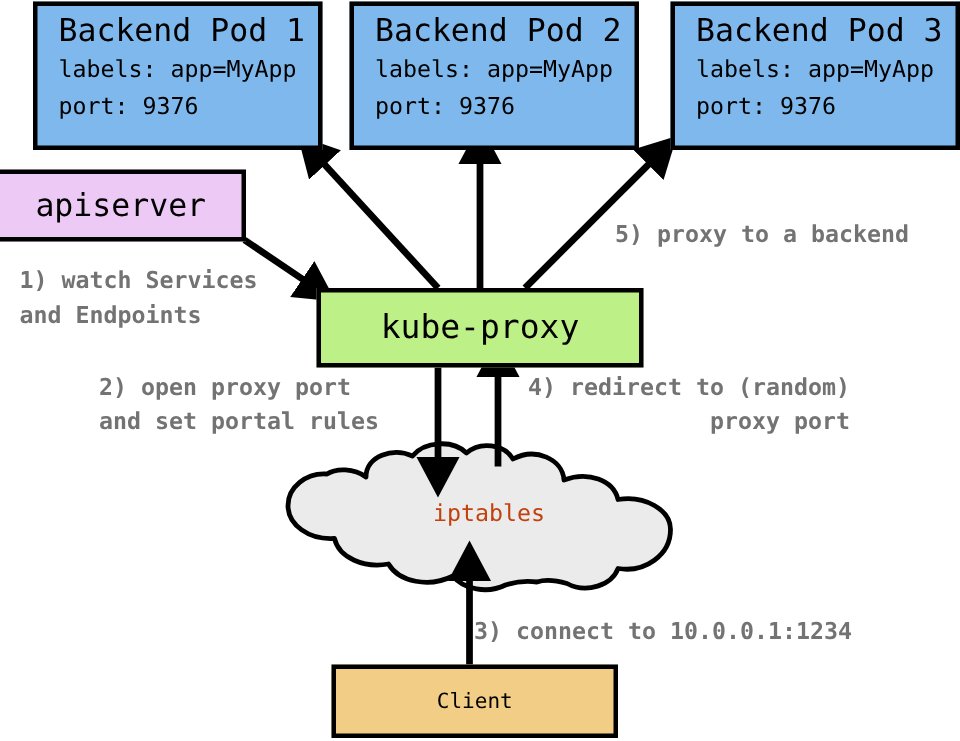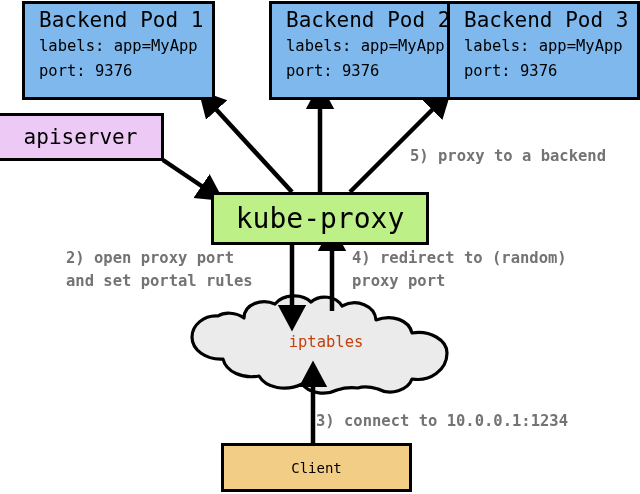--- a/index.html
+++ b/index.html
@@ -51,21 +51,21 @@
     white-space: nowrap;
   }
   .pod-line {
     font-size: 15.5px;
     line-height: 25px;
     color: #000;
     padding-left: 14px;
     white-space: nowrap;
   }
   #pod1 { left: 22px;  top: 1px; }
-  #pod2 { left: 233px; top: 1px; margin-left: 36px; }
+  #pod2 { left: 233px; top: 1px; }
   #pod3 { left: 447px; top: 1px; }
 
   #apiserver {
     left: -3px;
     top: 113px;
     width: 167px;
     height: 48px;
     background: #edc9f5;
     justify-content: center;
   }
@@ -77,21 +77,21 @@
 
   #kubeproxy {
     left: 211px;
     top: 192px;
     width: 218px;
     height: 53px;
     background: #bdf086;
     justify-content: center;
   }
   #kubeproxy .label {
-    font-size: 28px;
+    font-size: 22px;
     line-height: 26px;
     white-space: nowrap;
   }
 
   #client {
     left: 221px;
     top: 443px;
     width: 191px;
     height: 49px;
     background: #f2cd86;
@@ -119,21 +119,21 @@
   .caption {
     position: absolute;
     font-weight: bold;
     font-size: 15.5px;
     line-height: 23px;
     color: #737373;
     white-space: nowrap;
   }
   #cap1 { left: 13px;  top: 176px; }
   #cap2 { left: 66px;  top: 247px; }
-  #cap4 { left: 352px; top: 247px; }
+  #cap4 { left: 352px; top: 247px; text-align: right; }
   #cap5 { left: 410px; top: 145px; }
   #cap3 { left: 316px; top: 410px; }
 </style>
 </head>
 <body>
 
 <div id="canvas">
 
   <svg class="layer" viewBox="0 0 640 494">
     <defs>
@@ -202,20 +202,24 @@
   <div class="node" id="kubeproxy">
     <div class="label">kube-proxy</div>
   </div>
 
   <div class="cloud-label">iptables</div>
 
   <div class="node" id="client">
     <div class="label">Client</div>
   </div>
 
+  <div class="caption" id="cap1">
+    <div>1) watch Services</div>
+    <div>and Endpoints</div>
+  </div>
 
   <div class="caption" id="cap2">
     <div>2) open proxy port</div>
     <div>and set portal rules</div>
   </div>
 
   <div class="caption" id="cap4">
     <div>4) redirect to (random)</div>
     <div>proxy port</div>
   </div>

